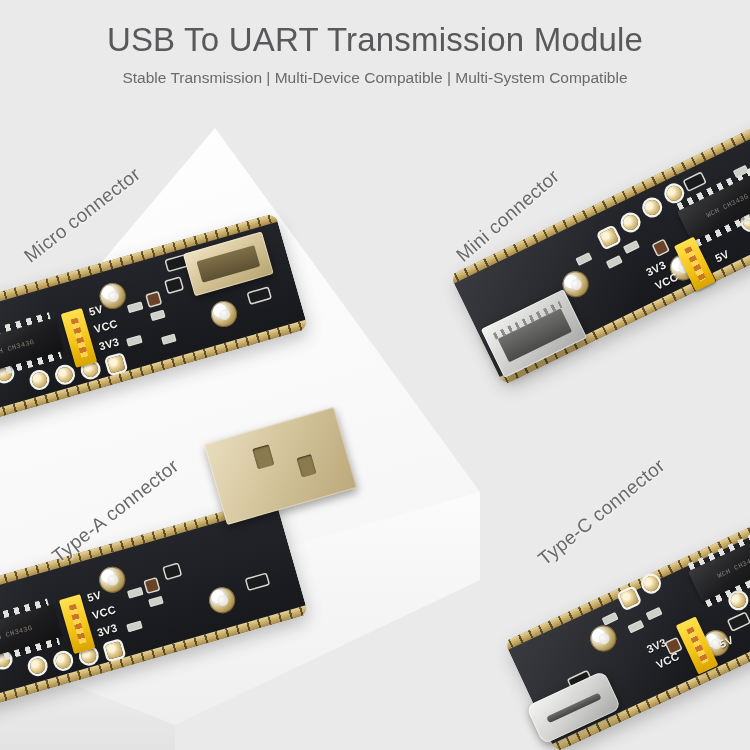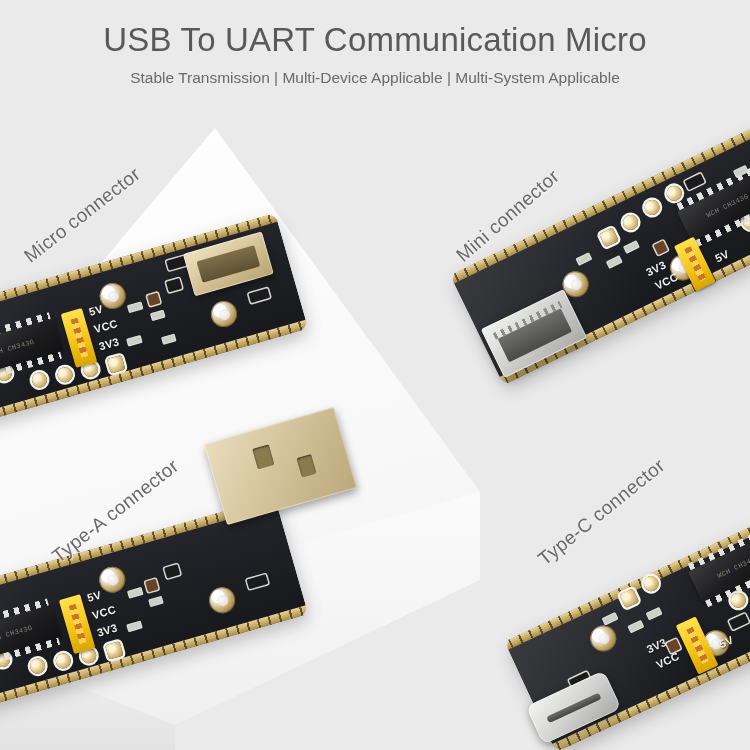--- a/index.html
+++ b/index.html
@@ -155,22 +155,22 @@
     letter-spacing:.4px;white-space:nowrap;z-index:50;
     text-shadow:0 1px 2px rgba(255,255,255,.85);
   }
 </style>
 </head>
 <body>
 
 <div class="stage">
 
   <div class="header">
-    <h1 class="title">USB To UART Communication Micro</h1>
-    <p class="subtitle">Stable Transmission | Multi-Device Applicable | Multi-System Applicable</p>
+    <h1 class="title">USB To UART Transmission Module</h1>
+    <p class="subtitle">Stable Transmission | Multi-Device Compatible | Multi-System Compatible</p>
   </div>
 
   <svg class="pedestal" viewBox="0 0 750 750" preserveAspectRatio="none">
     <defs>
       <linearGradient id="gTop" x1="0" y1="0" x2="0.3" y2="1">
         <stop offset="0" stop-color="#ffffff"></stop>
         <stop offset="1" stop-color="#f6f6f6"></stop>
       </linearGradient>
       <linearGradient id="gLeft" x1="0" y1="0" x2="0" y2="1">
         <stop offset="0" stop-color="#f2f2f2"></stop>

